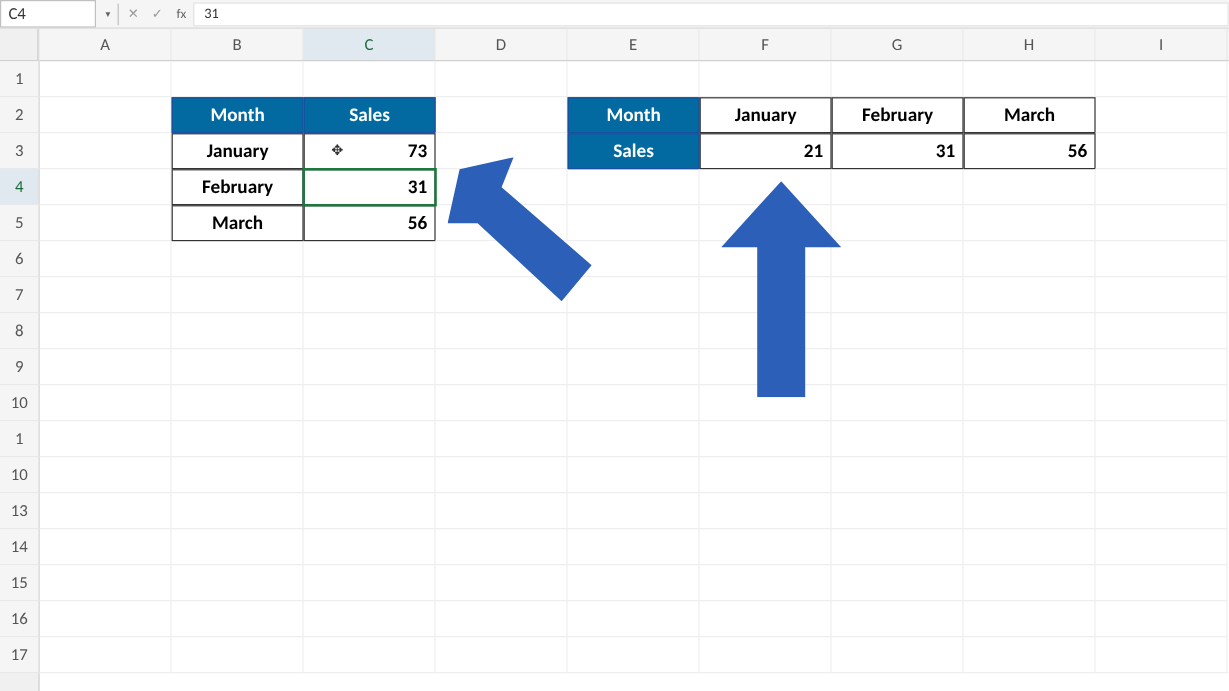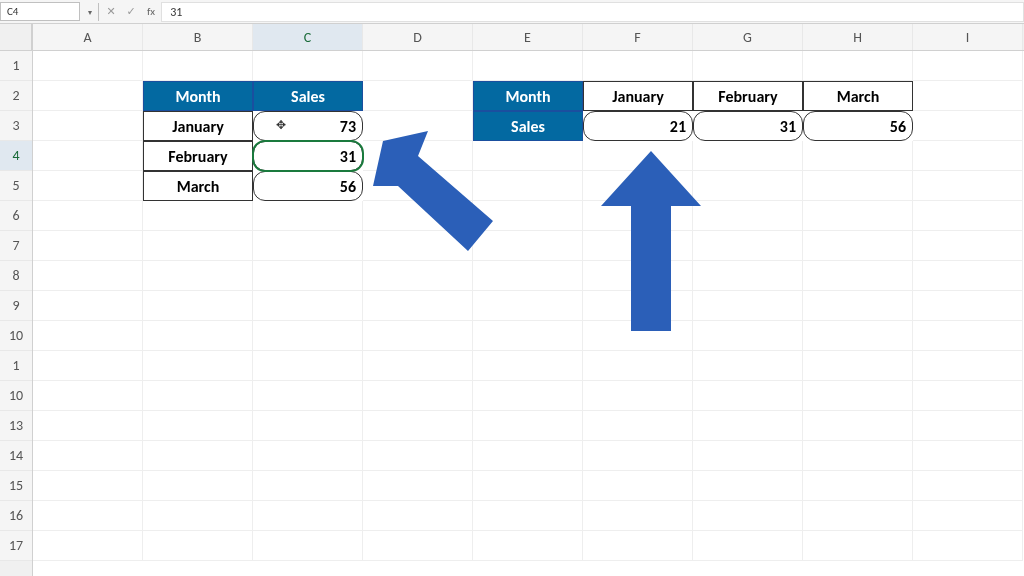--- a/index.html
+++ b/index.html
@@ -23,21 +23,21 @@
       background: #f5f5f5;
       border-bottom: 1px solid #d0d0d0;
       font-size: 12px;
     }
     .name-box {
       width: 80px;
       background: #fff;
       border: 1px solid #c0c0c0;
       padding: 2px 6px;
       margin-right: 4px;
-      font-size: 11px;
+      font-size: 14px;
       color: #333;
     }
     .name-box-arrow {
       font-size: 8px;
       color: #666;
       padding: 0 4px;
     }
     .divider {
       width: 1px;
       height: 18px;
@@ -148,21 +148,20 @@
       border: 1px solid #1a4f9f;
     }
     .cell.bordered {
       border: 1px solid #333;
     }
     .cell.text-center {
       justify-content: center;
     }
     .cell.text-right {
       justify-content: flex-end;
-      border-radius: 12px;
     }
     .cell.bold {
       font-weight: bold;
       text-align: right;
     }
     .cell.selected {
       outline: 2px solid #1a7a3d;
       outline-offset: -1px;
       z-index: 5;
       position: relative;

